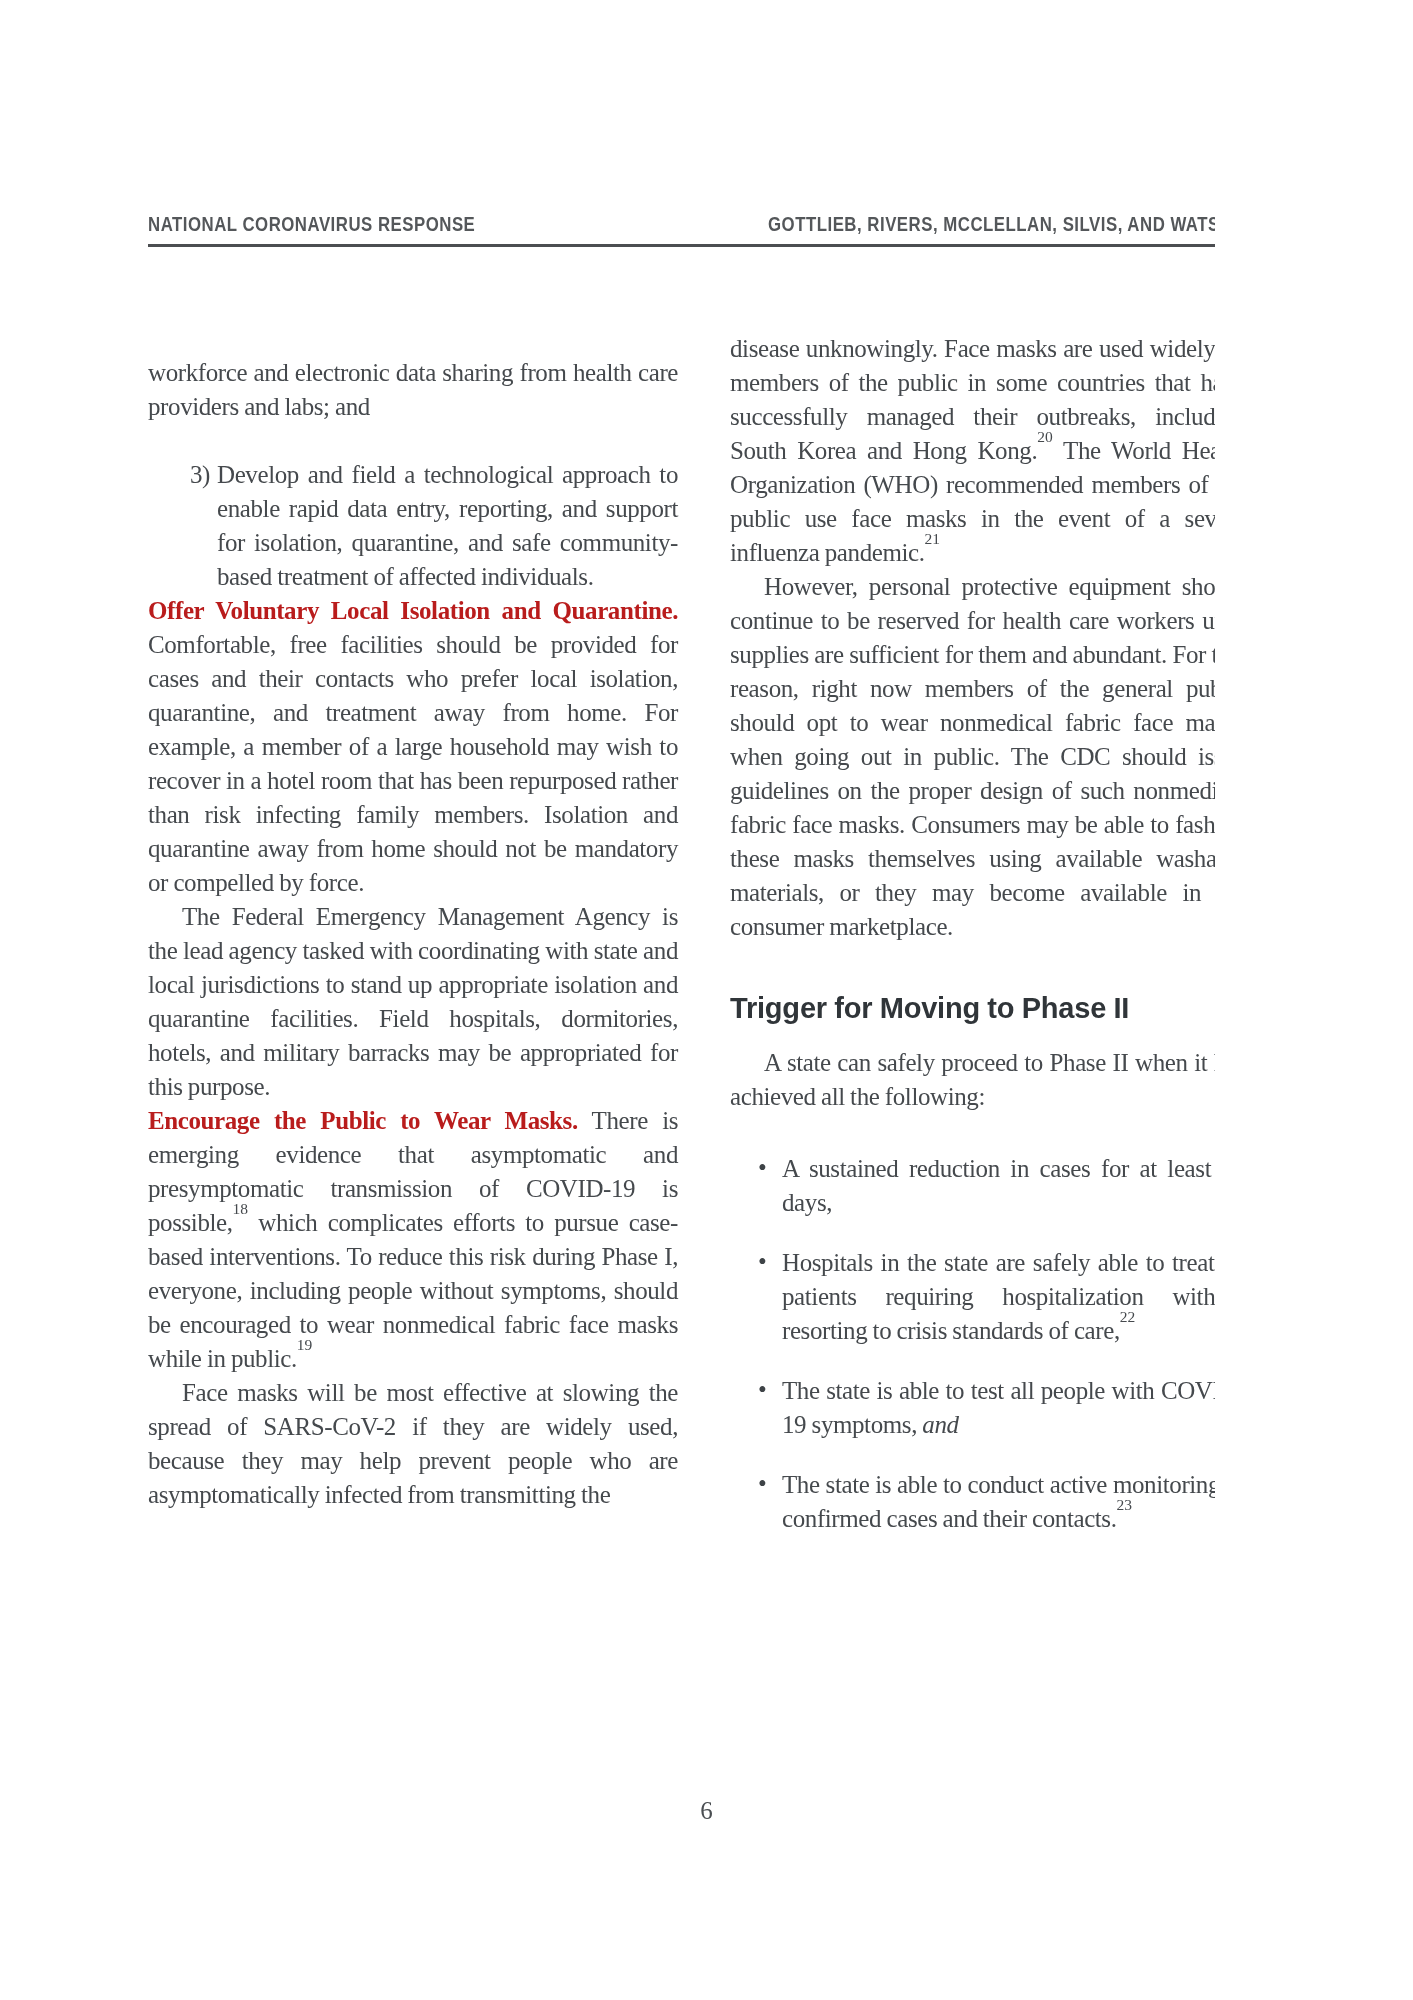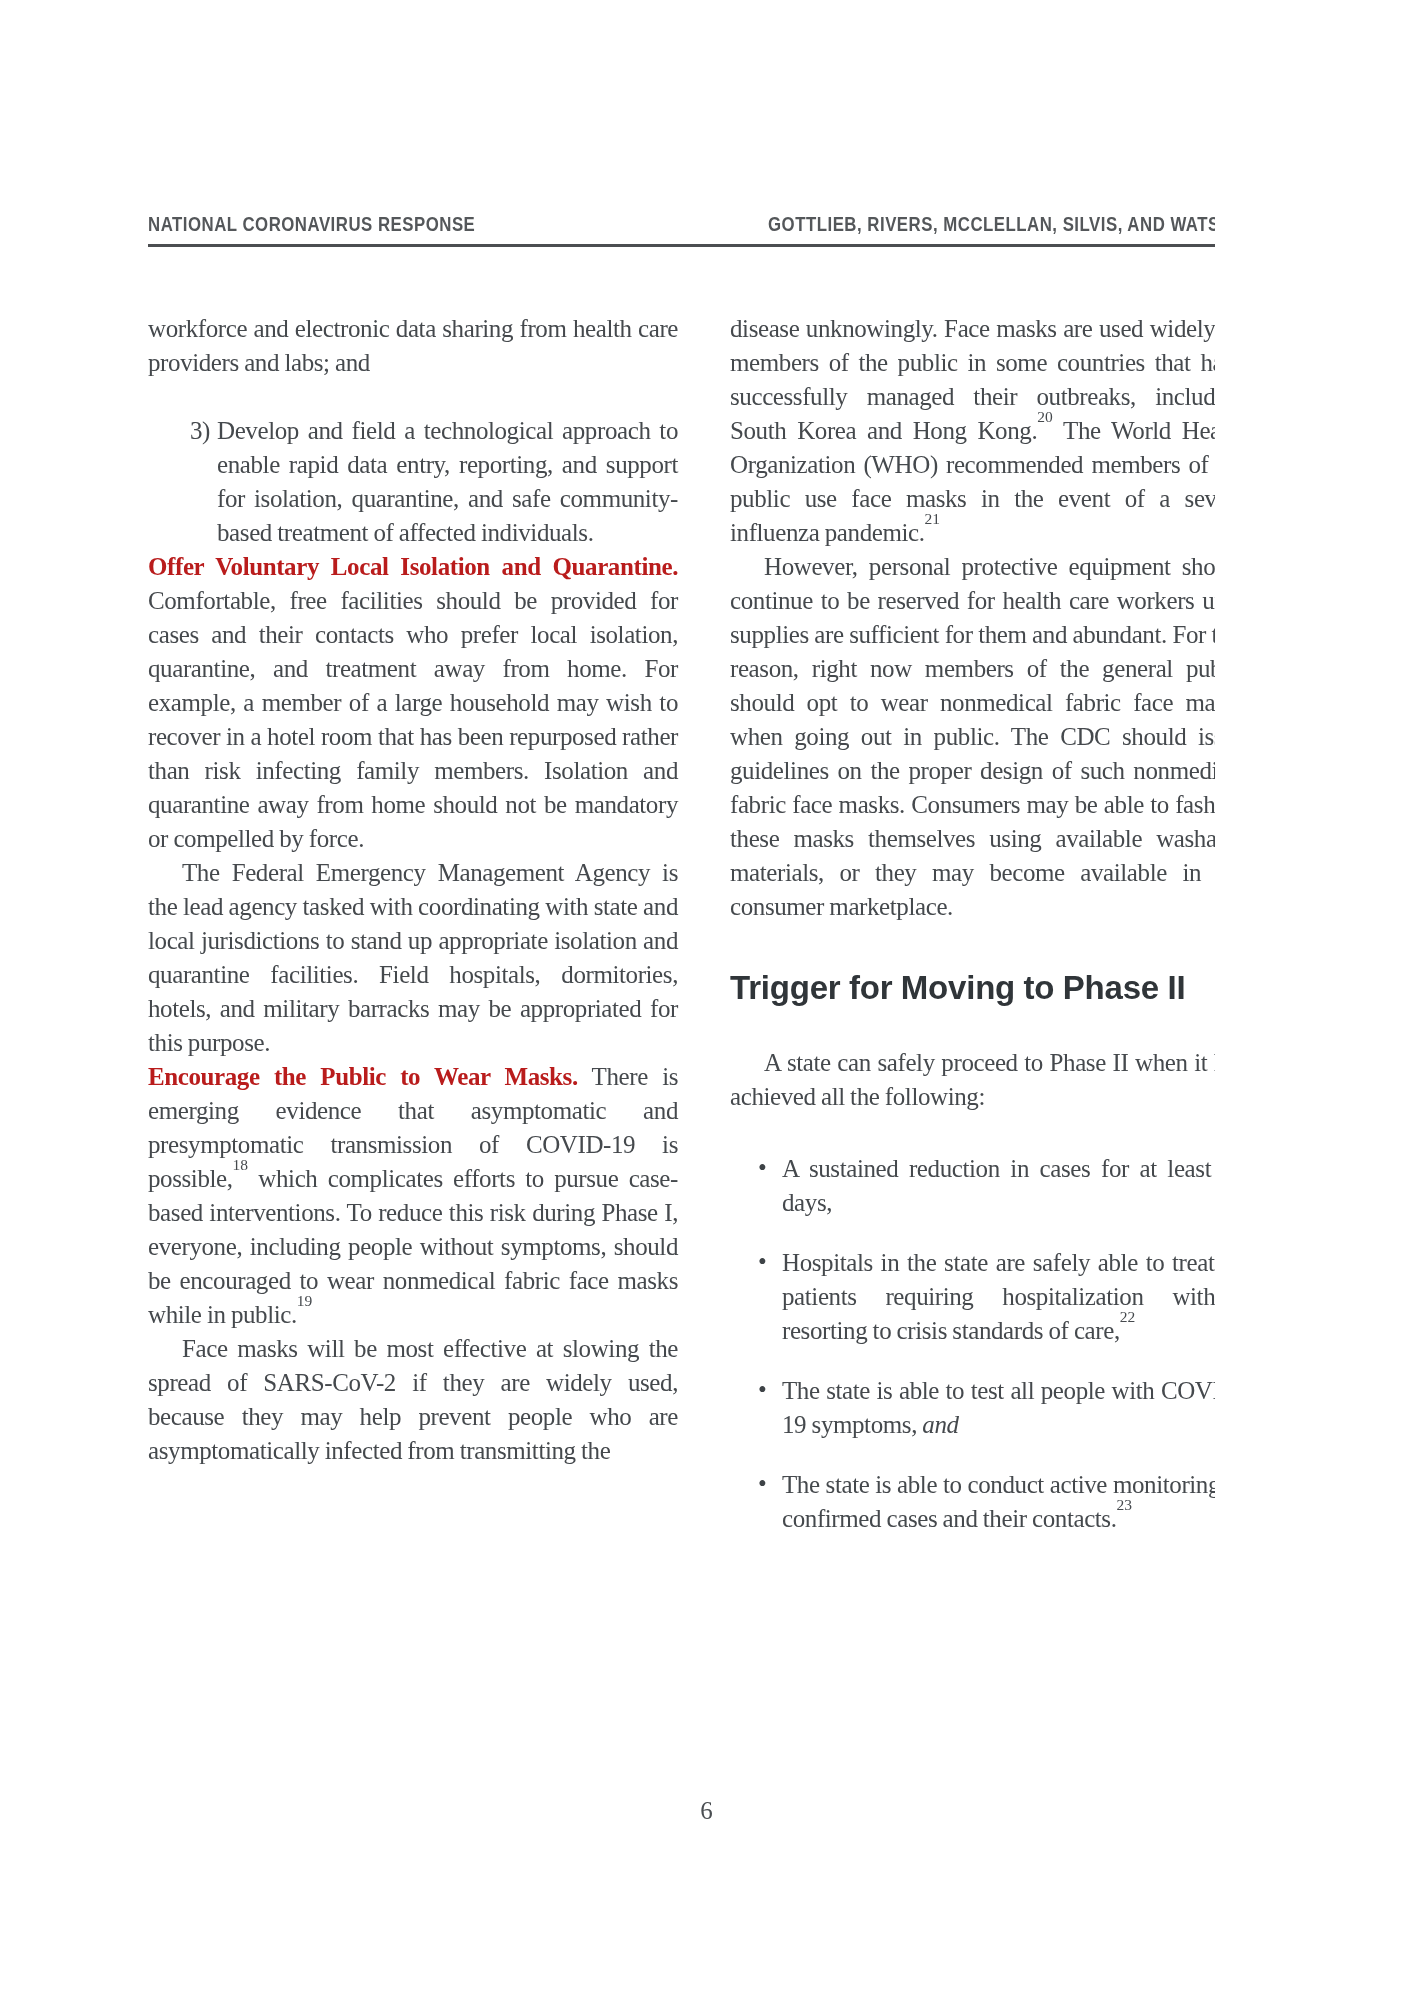--- a/index.html
+++ b/index.html
@@ -13,39 +13,39 @@
     position:absolute; left:148px; top:213px; width:1098px;
     display:flex; justify-content:space-between; align-items:flex-end;
     border-bottom:3px solid #4b4e51; padding-bottom:8px;
     font-family:"Liberation Sans", sans-serif; font-weight:700;
     font-size:20px; letter-spacing:0.6px; color:#54575a; white-space:nowrap;
   }
   .rh-left  { display:inline-block; transform:scaleX(0.84); transform-origin:0 100%; }
   .rh-right { display:inline-block; transform:scaleX(0.84); transform-origin:100% 100%; }
 
   
-  .columns { position:absolute; left:148px; top:312px; width:1098px; display:flex; gap:52px; }
+  .columns { position:absolute; left:148px; top:332px; width:1098px; display:flex; gap:52px;align-items:center; }
   .col { font-size:25px; line-height:34px; letter-spacing:-0.4px; word-spacing:-0.5px; }
   .col-left  { width:530px; }
   .col-right { width:516px; }
   .col p { margin:0; text-align:justify; hyphens:auto; -webkit-hyphens:auto; }
 
   .cont { margin-left:69px; }
   .list-item { position:relative; padding-left:69px; margin-top:34px; }
   .list-item .num { position:absolute; left:42px; top:0; }
   .section-lead { margin-top:42px; }
   .indent { text-indent:34px;font-family:Liberation Serif, serif; }
   b { font-weight:bold; color:#b91c1c; }
   sup { font-size:0.62em; line-height:0; position:relative; top:-0.52em; letter-spacing:0; }
   i { font-style:italic; }
 
   .section-heading {
-    margin:46px 0 40px 0;
+    margin:46px 0 20px 0;
     font-family:"Liberation Sans", sans-serif; font-weight:700;
-    font-size:33px; line-height:36px; color:#303539; letter-spacing:-0.2px;
+    font-size:29px; line-height:36px; color:#303539; letter-spacing:-0.2px;
   }
 
   .bullets { list-style:none; margin:38px 0 0 0; padding:0; }
   .bullets li {
     position:relative; padding-left:52px; margin-top:26px;
     text-align:justify; hyphens:auto; -webkit-hyphens:auto;
   }
   .bullets li:first-child { margin-top:4px; }
   .bullets li::before { content:"\2022"; position:absolute; left:28px; top:-1px; color:#3e4347; }
 

